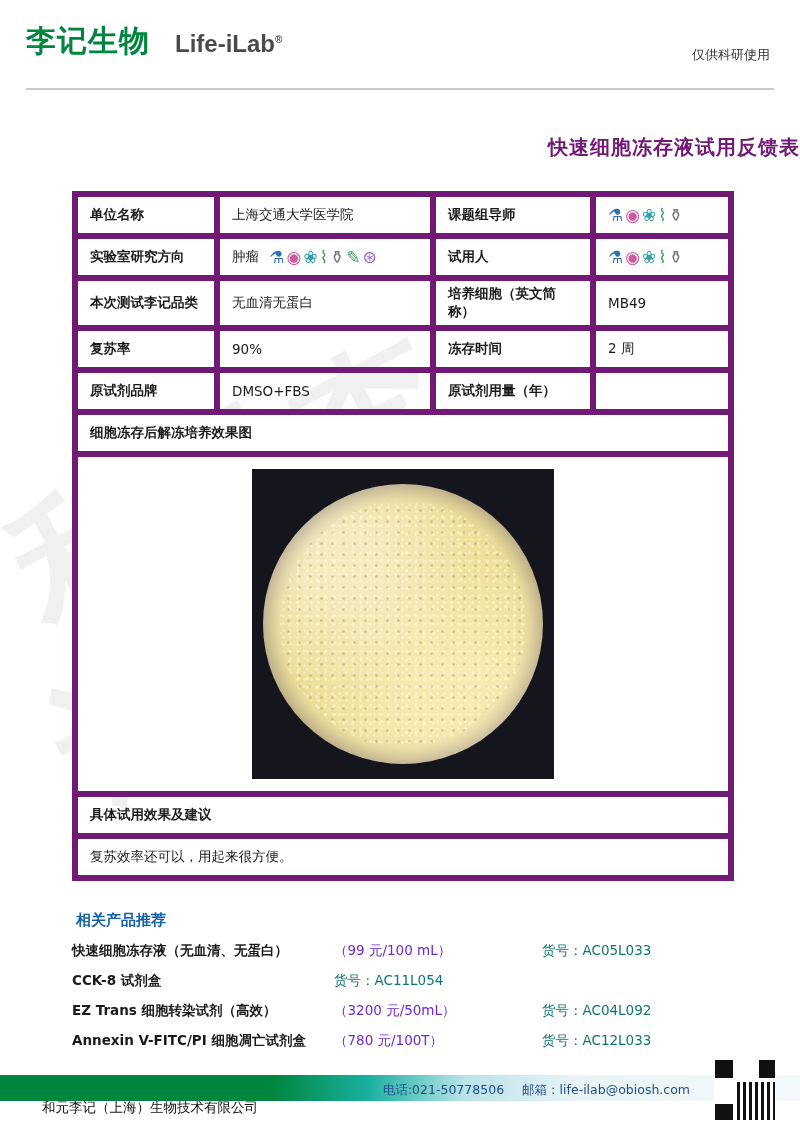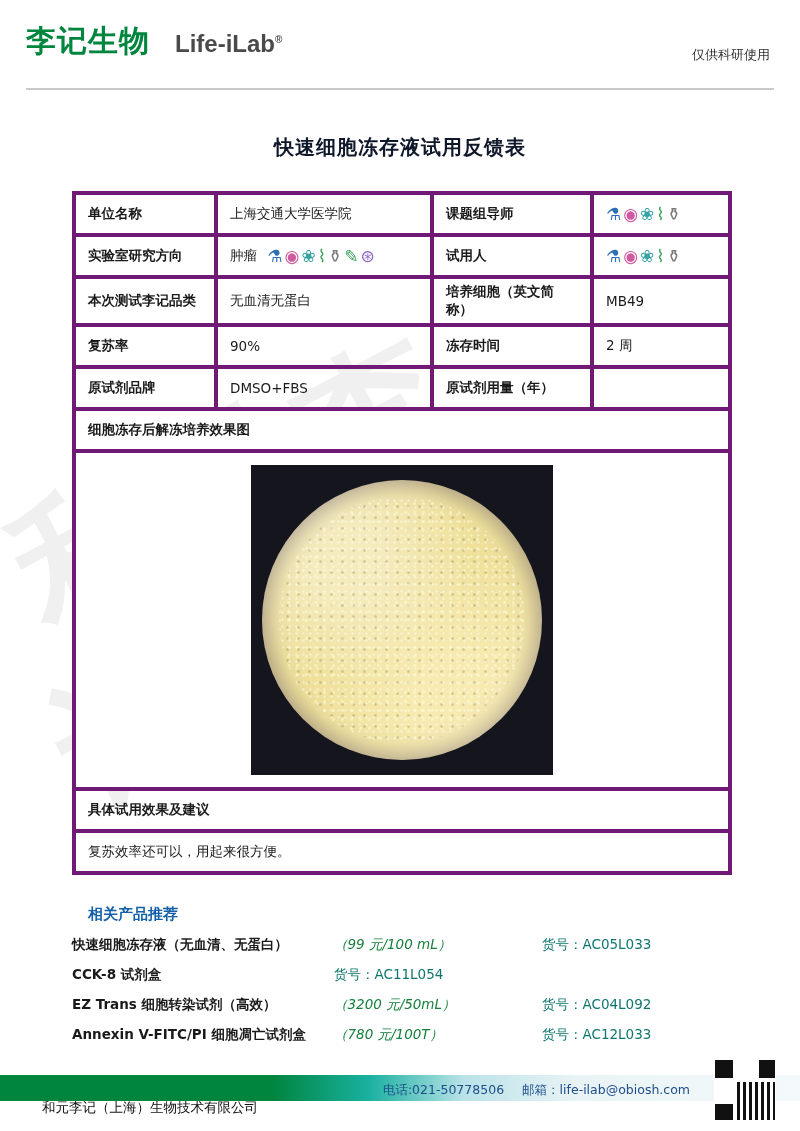--- a/index.html
+++ b/index.html
@@ -81,42 +81,42 @@
     position: absolute;
     left: 26px; right: 26px; top: 88px;
     height: 2px;
     background: #c9c9c9;
   }
 
   
   .doc-title {
     position: relative;
     z-index: 2;
-    text-align: center;
+    text-align: right;
     margin-top: 42px;
     font-family: "DejaVu Sans", sans-serif;
     font-size: 20px;
     font-weight: bold;
-    color: #0f172a;
+    color: #701a75;
     letter-spacing: 1px;
   }
 
   
   .form-wrap {
     position: relative;
     z-index: 2;
     margin: 30px 72px 0 72px;
   }
   table.form {
     width: 656px;
     border-collapse: collapse;
     table-layout: fixed;
   }
   table.form td {
-    border: 4px solid #701a75;
+    border: 6px solid #701a75;
     height: 42px;
     padding: 4px 12px;
     font-size: 13.5px;
     font-family: "DejaVu Sans", sans-serif;
     vertical-align: middle;
   }
   td.lbl {
     font-weight: bold;
     width: 142px;
   }
@@ -189,35 +189,35 @@
   td.advice-head { font-weight: bold; border-bottom: none; height: 40px; }
   td.advice-body { border-top: none; height: 54px; font-size: 14px; }
 
   
   .recs {
     position: relative;
     z-index: 2;
     margin: 30px 72px 0 72px;
   }
   .recs h3 {
-    margin: 0 0 12px 16px;
+    margin: 0 0 12px 4px;
     font-size: 15px;
     font-family: Liberation Mono, monospace;
     color: #1461a8;
     font-weight: bold;
   }
   .rec-row {
     display: flex;
     align-items: baseline;
     font-size: 13.5px;
     font-family: "DejaVu Sans", sans-serif;
     margin-bottom: 12px;
   }
   .rec-name { width: 262px; font-weight: bold; }
-  .rec-price { width: 208px; color: #15803d; font-style: italic; }
+  .rec-price { width: 208px; color: #6d28d9; }
   .rec-code { color: #0f766e; }
 
   
   .footer {
     position: absolute;
     left: 0; bottom: 0;
     width: 800px; height: 72px;
     z-index: 3;
   }
   .footer-band {

